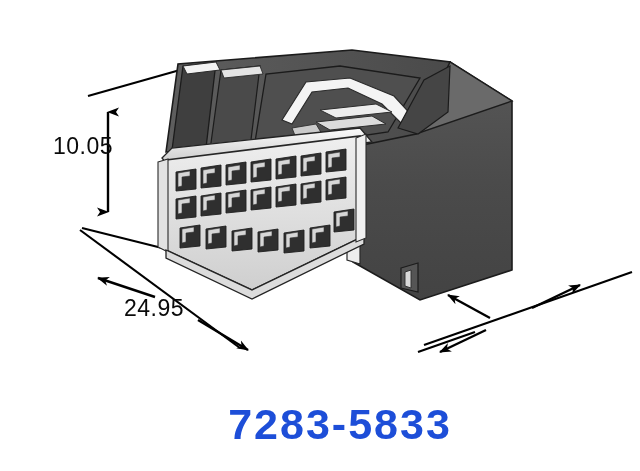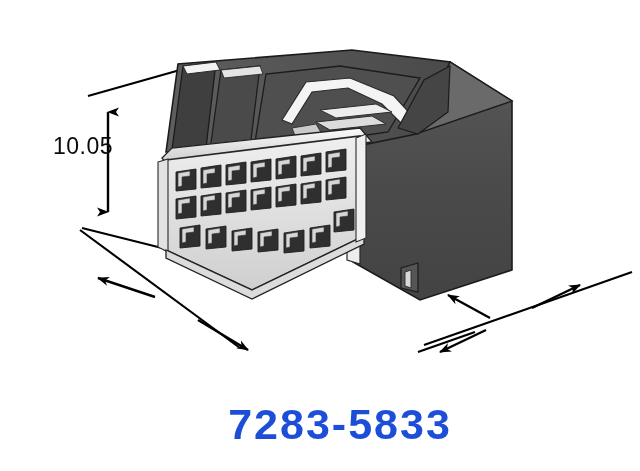--- a/index.html
+++ b/index.html
@@ -225,17 +225,18 @@
       </g>
 
       <path d="M146,250 L232,290 L344,236 L344,244 L232,299 L146,258 Z" fill="#dcdcdc" stroke="#242424" stroke-width="1.3"></path>
 
       <path d="M336,138 L346,134 L346,238 L336,242 Z" fill="#f0f0f0" stroke="#2a2a2a" stroke-width="1.1"></path>
     </g>
   </svg>
 
   <div class="dim-text" id="dim-height-label">10.05</div>
 
+  <div class="dim-text" id="dim-width-label">24.95</div>
 
 
   <div id="part-number">7283-5833</div>
 
 </div>
 
 </body></html>

